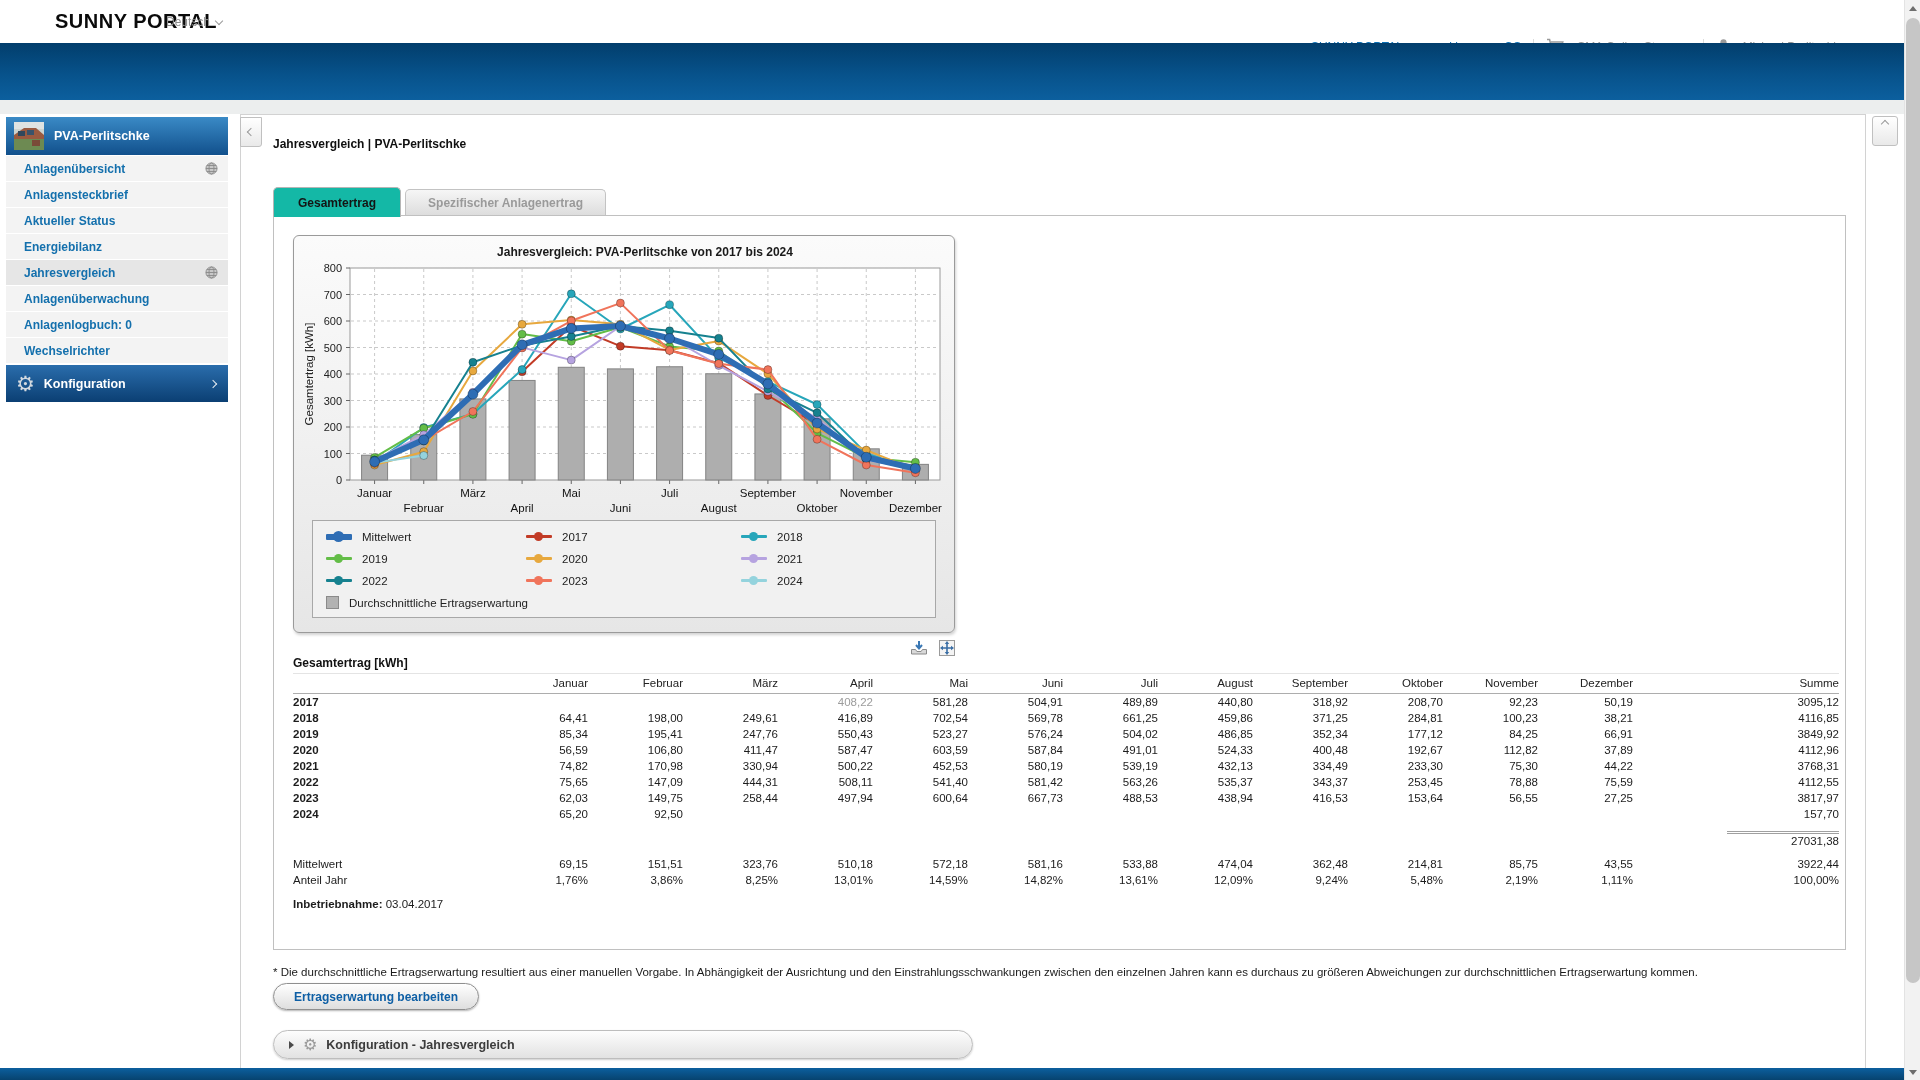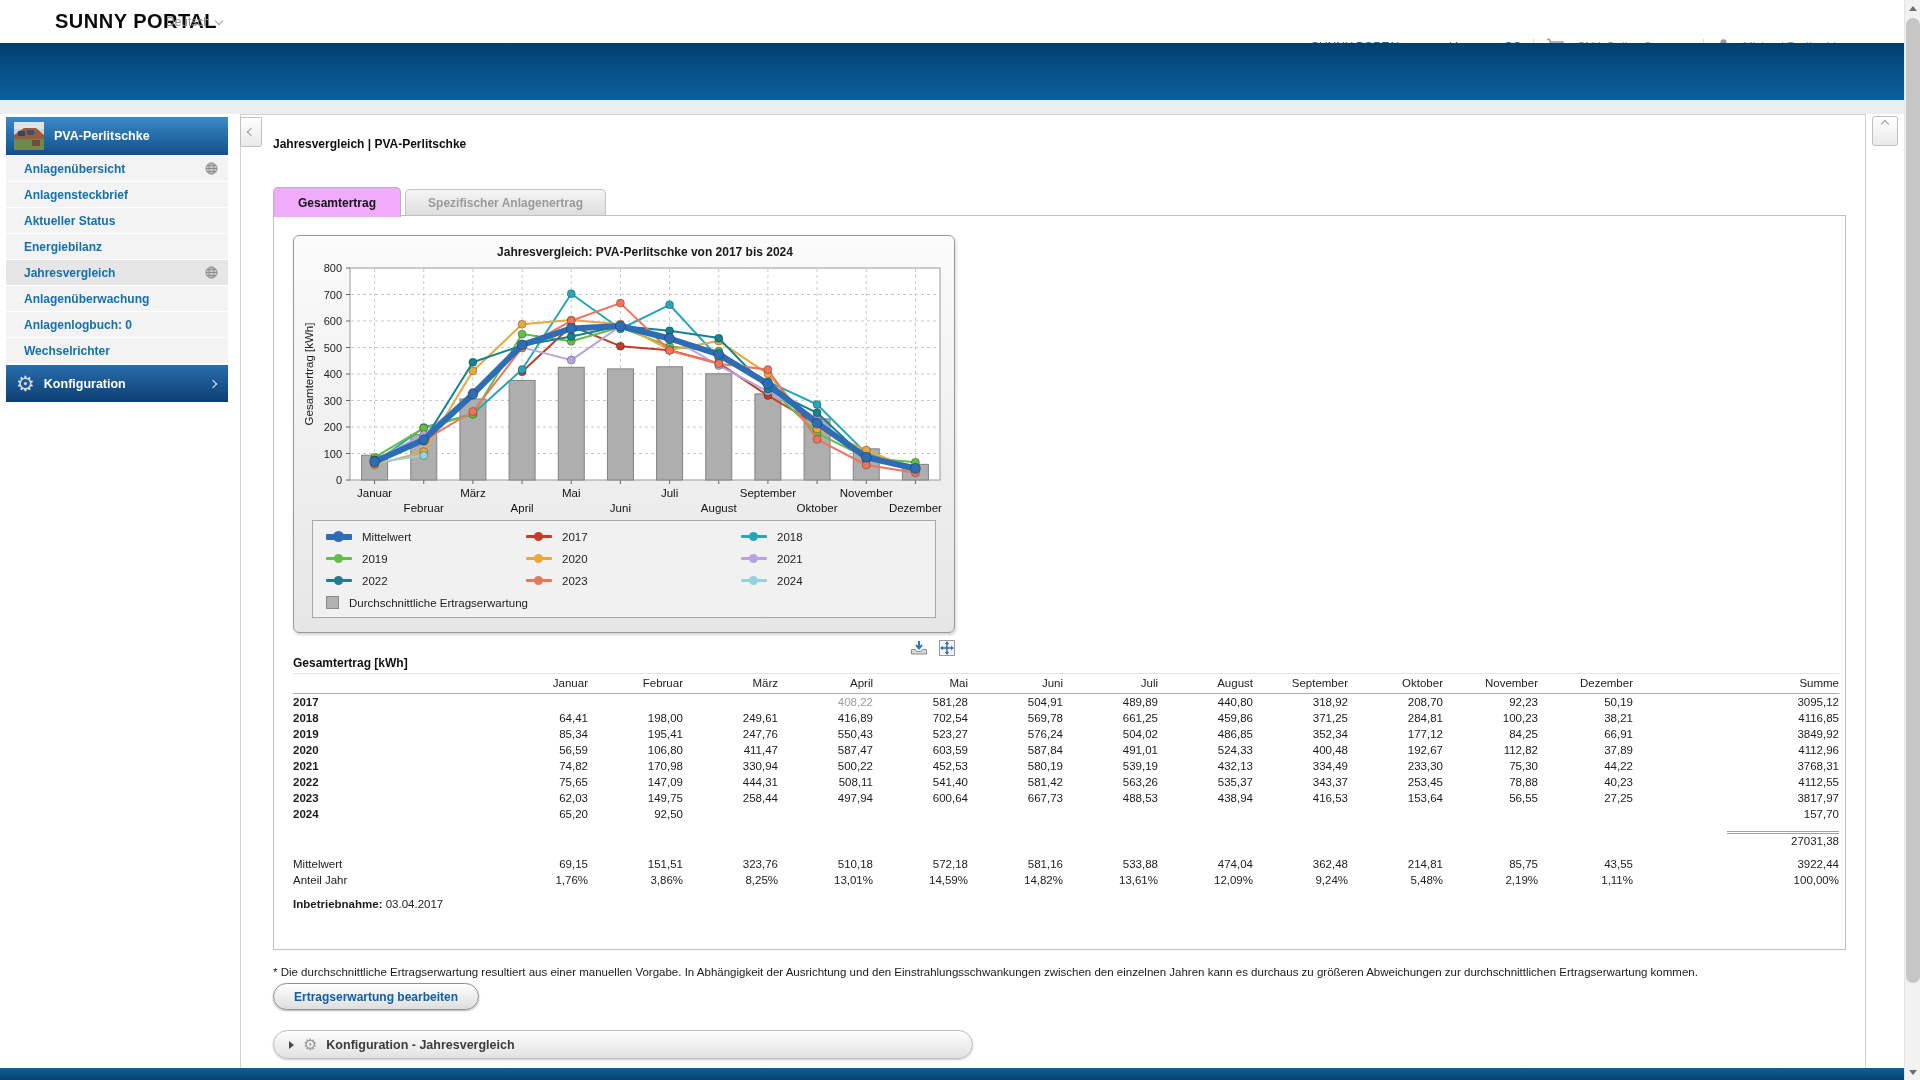--- a/index.html
+++ b/index.html
@@ -44,21 +44,21 @@
   .content { position:absolute; left:240px; top:114px; width:1626px; height:954px;
     background:#fff; border:1px solid #d2d2d2; border-bottom:none; }
   .back-btn { position:absolute; left:-1px; top:2px; width:22px; height:30px; border:1px solid #c0c0c0;
     background:linear-gradient(#fff,#e9e9e9); border-radius:0 0 3px 0; display:flex; align-items:center; justify-content:center; cursor:pointer; color:#777; }
   .collapse-btn { position:absolute; left:1872px; top:116px; width:26px; height:30px; border:1px solid #c0c0c0;
     background:linear-gradient(#fff,#e9e9e9); border-radius:3px; display:flex; align-items:flex-start; justify-content:center; cursor:pointer; color:#777; }
   .page-title { position:absolute; left:32px; top:22px; font-size:12px; font-weight:bold; color:#101010; }
 
   .tabs { position:absolute; left:32px; top:71px; display:flex; align-items:flex-end; }
   .tab { border-radius:5px 5px 0 0; font-size:12px; font-weight:bold; cursor:pointer; position:relative; }
-  .tab.active { height:30px; line-height:30px; padding:0 24px; background:#f0abfc; border:1px solid #b5b5b5;
+  .tab.active { height:30px; line-height:30px; padding:0 24px; background:#14b8a6; border:1px solid #b5b5b5;
     border-bottom:none; color:#141414; margin-right:4px; top:1px; z-index:2; }
   .tab.inactive { height:27px; line-height:27px; padding:0 22px; background:linear-gradient(#f6f6f6,#dcdcdc);
     border:1px solid #c3c3c3; border-bottom:none; color:#9a9a9a; }
 
   .tabbox { position:absolute; left:32px; top:100px; width:1573px; height:735px; border:1px solid #c0c0c0; background:#fff; }
 
   
   .chart-panel { position:absolute; left:19px; top:19px; width:662px; height:398px; border:1px solid #9a9a9a;
     border-radius:6px; background:linear-gradient(180deg,#fbfbfb,#e6e6e6); box-shadow:1px 2px 3px rgba(0,0,0,.18); }
   .chart-panel svg { display:block; margin:6px auto 0; }
@@ -601,21 +601,21 @@
               <td>147,09</td>
               <td>444,31</td>
               <td>508,11</td>
               <td>541,40</td>
               <td>581,42</td>
               <td>563,26</td>
               <td>535,37</td>
               <td>343,37</td>
               <td>253,45</td>
               <td>78,88</td>
-              <td>40,23</td>
+              <td>75,59</td>
               <td>4112,55</td>
             </tr>
             <tr>
               <td class="ylbl">2023</td>
               <td>62,03</td>
               <td>149,75</td>
               <td>258,44</td>
               <td>497,94</td>
               <td>600,64</td>
               <td>667,73</td>

